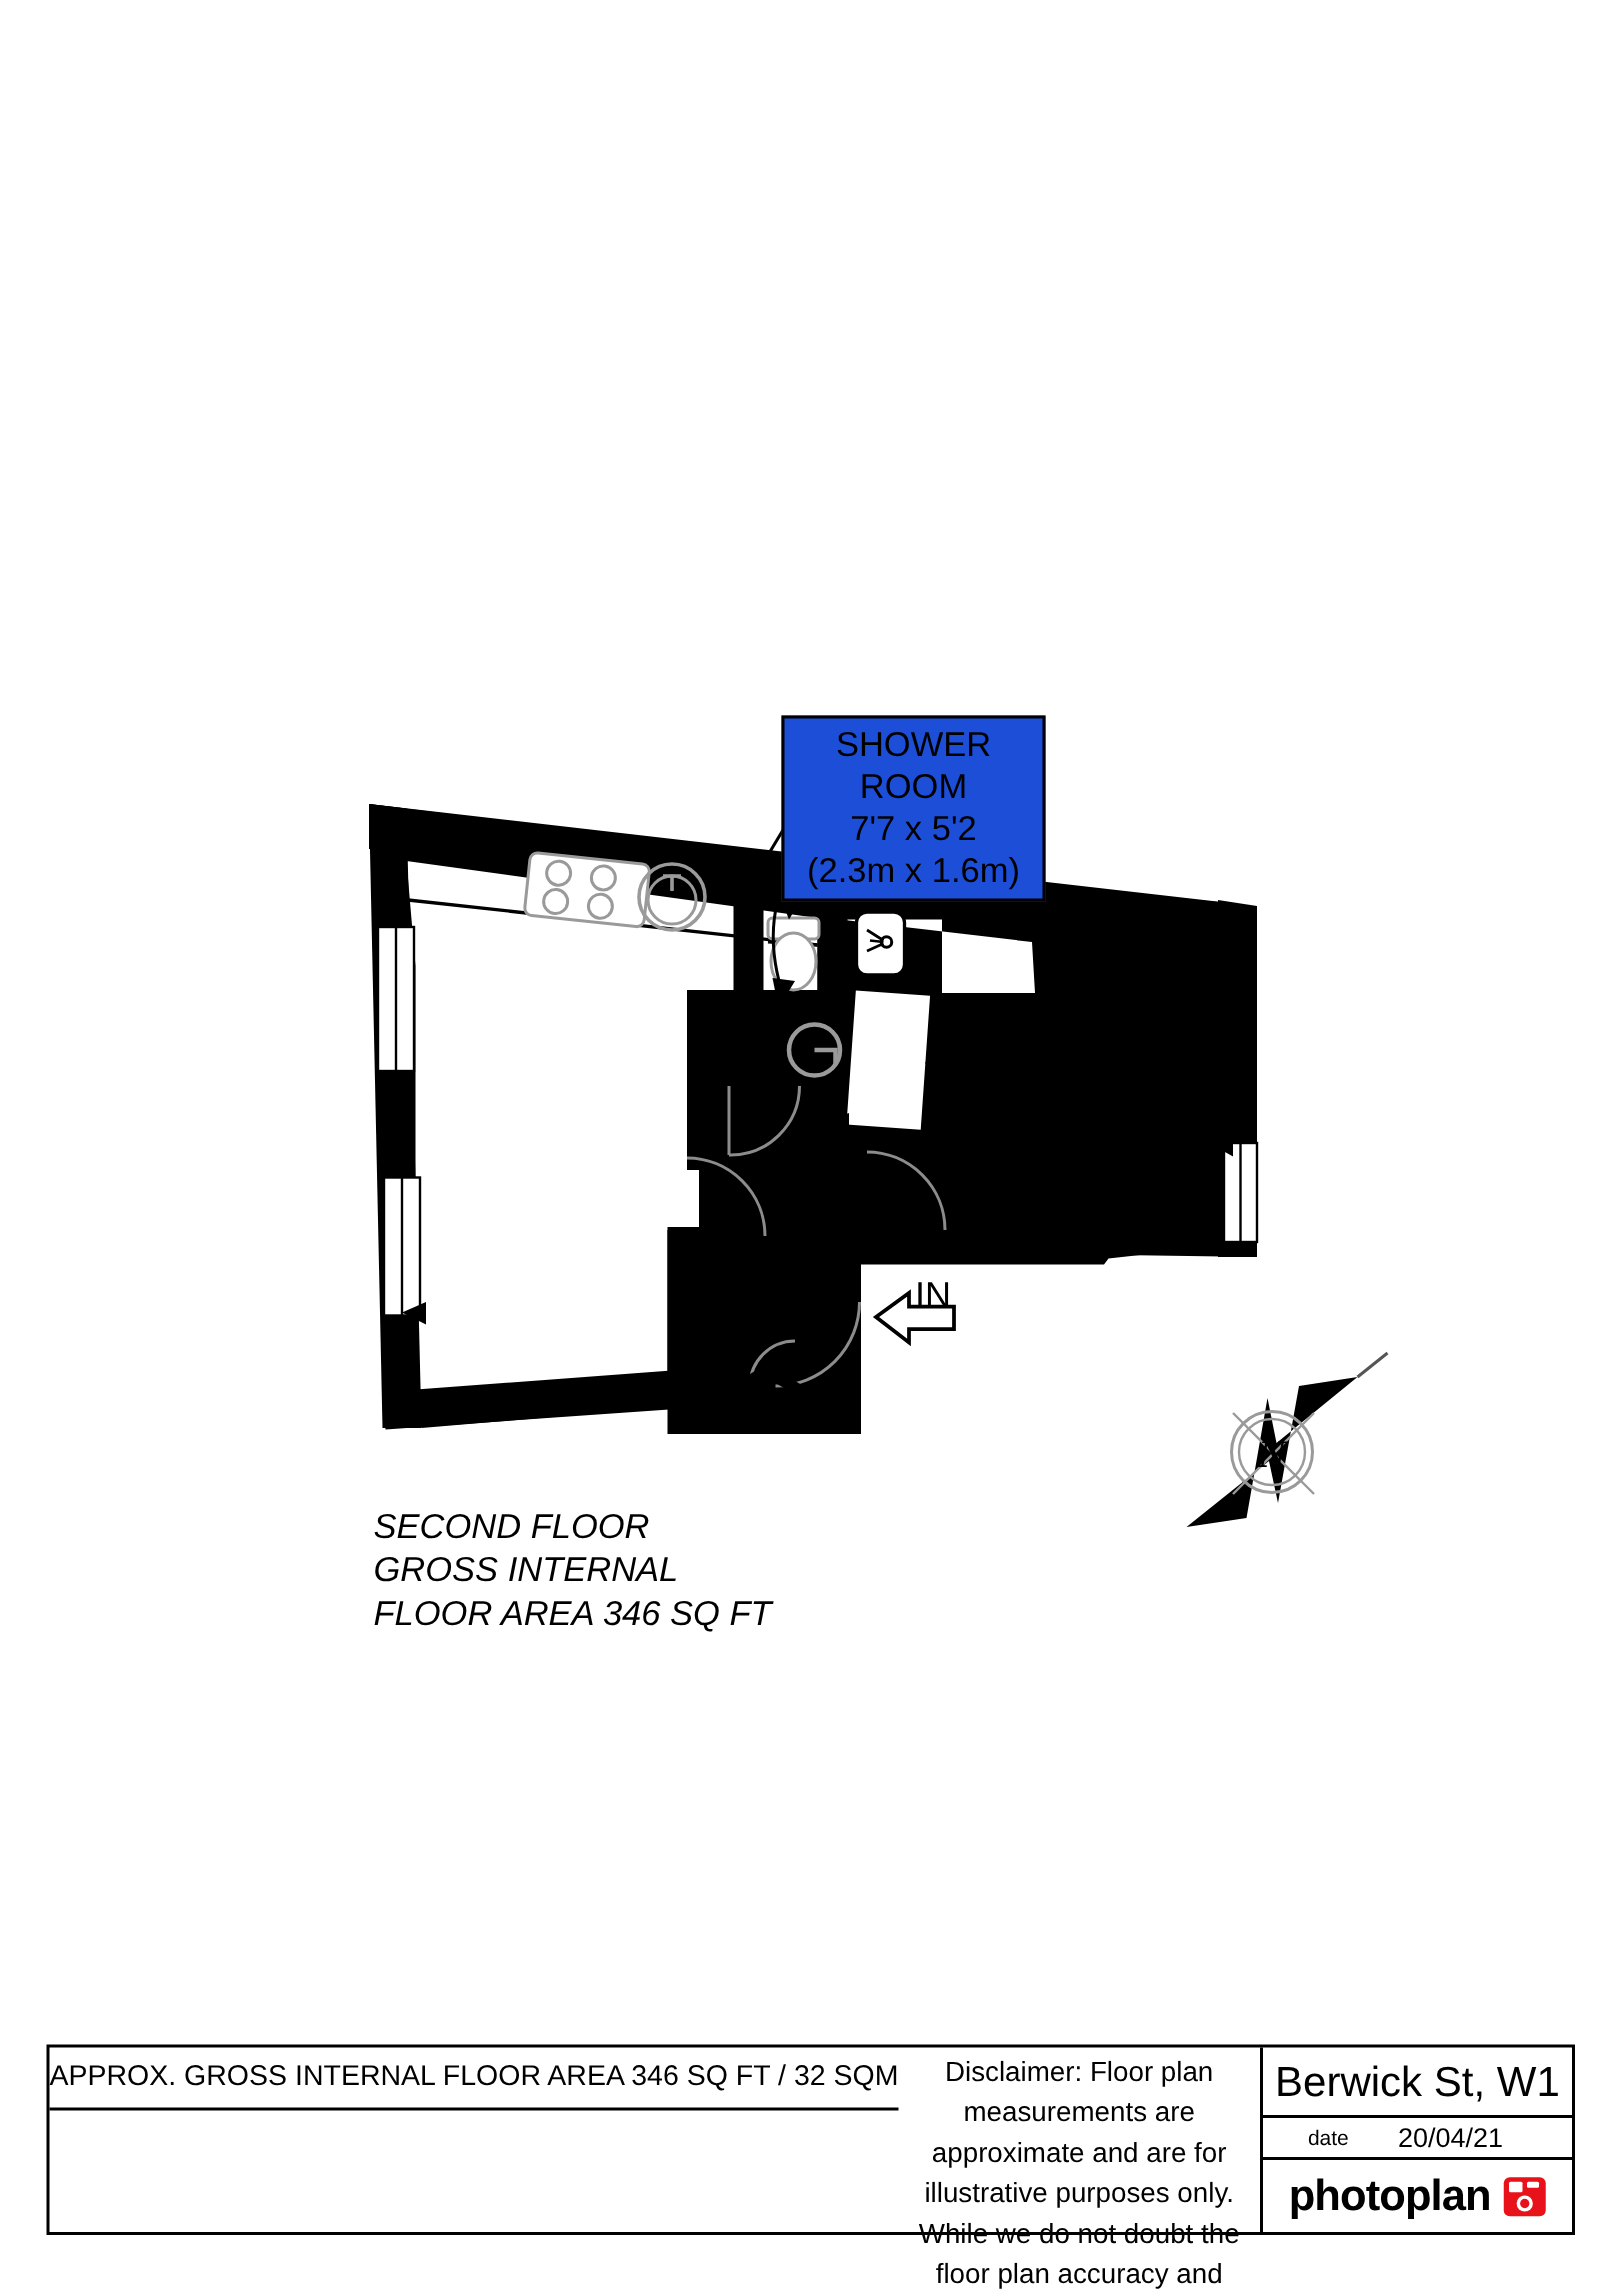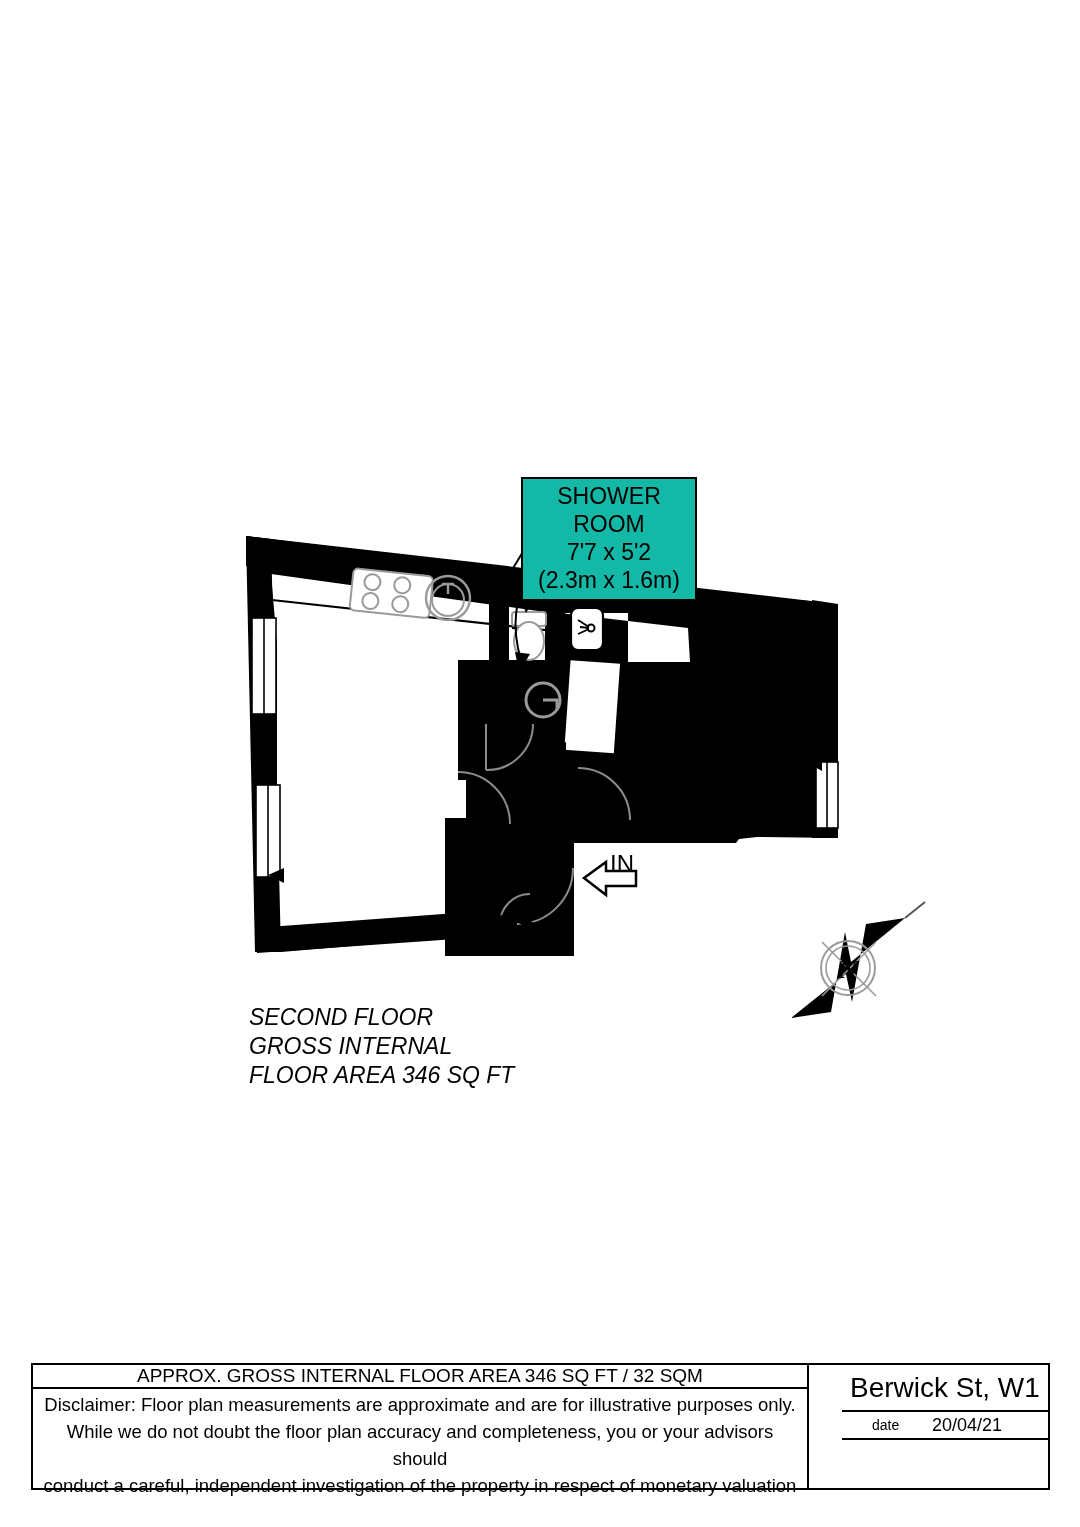--- a/index.html
+++ b/index.html
@@ -40,21 +40,21 @@
     white-space: nowrap;
     text-align: center;
   }
 
   #shower-callout {
     position: absolute;
     left: 521px;
     top: 477px;
     width: 176px;
     border: 2px solid #000;
-    background: #14b8a6;
+    background: #1d4ed8;
     padding: 3px 4px 5px 4px;
     box-sizing: border-box;
     text-align: center;
     font-size: 23px;
     line-height: 28px;
   }
 
   #reception-label {
     left: 296px;
     top: 725px;
@@ -90,21 +90,20 @@
     height: 127px;
     border: 2px solid #000;
     box-sizing: border-box;
     display: flex;
   }
   #footer-left {
     width: 900px;
     box-sizing: border-box;
     border-right: 2px solid #000;
     display: flex;
-    flex-direction: column;
   }
   #footer-area-row {
     height: 40px;
     border-bottom: 2px solid #000;
     display: flex;
     align-items: center;
     justify-content: center;
     font-size: 19px;
   }
   #disclaimer {
@@ -113,21 +112,20 @@
     box-sizing: border-box;
     font-size: 18.5px;
     line-height: 27px;
     text-align: center;
     white-space: pre-line;
   }
   #footer-right {
     flex: 1;
     display: flex;
     flex-direction: column;
-    padding-left: 33px;
   }
   #property-title {
     height: 45px;
     border-bottom: 2px solid #000;
     display: flex;
     align-items: center;
     justify-content: center;
     font-size: 28px;
   }
   #date-row {
@@ -401,14 +399,26 @@
 While we do not doubt the floor plan accuracy and completeness, you or your advisors should
 conduct a careful, independent investigation of the property in respect of monetary valuation</div>
   </div>
 
   <div id="footer-right">
     <div id="property-title">Berwick St, W1</div>
     <div id="date-row">
       <div id="date-label">date</div>
       <div id="date-value">20/04/21</div>
     </div>
+    <div id="logo-row">
+      <span id="logo-word">photoplan</span>
+      <span id="logo-mark">
+        <svg width="29" height="27" viewBox="0 0 29 27">
+          <rect x="0.5" y="0.5" width="28" height="26" rx="4" fill="#e8131a"></rect>
+          <rect x="4" y="3.5" width="9" height="7" rx="1" fill="#ffffff"></rect>
+          <rect x="16" y="3.5" width="8" height="4" rx="1" fill="#ffffff"></rect>
+          <circle cx="14.5" cy="18" r="5.4" fill="#ffffff"></circle>
+          <circle cx="14.5" cy="18" r="3.1" fill="#e8131a"></circle>
+        </svg>
+      </span>
+    </div>
   </div>
 </div>
 
 </body></html>

